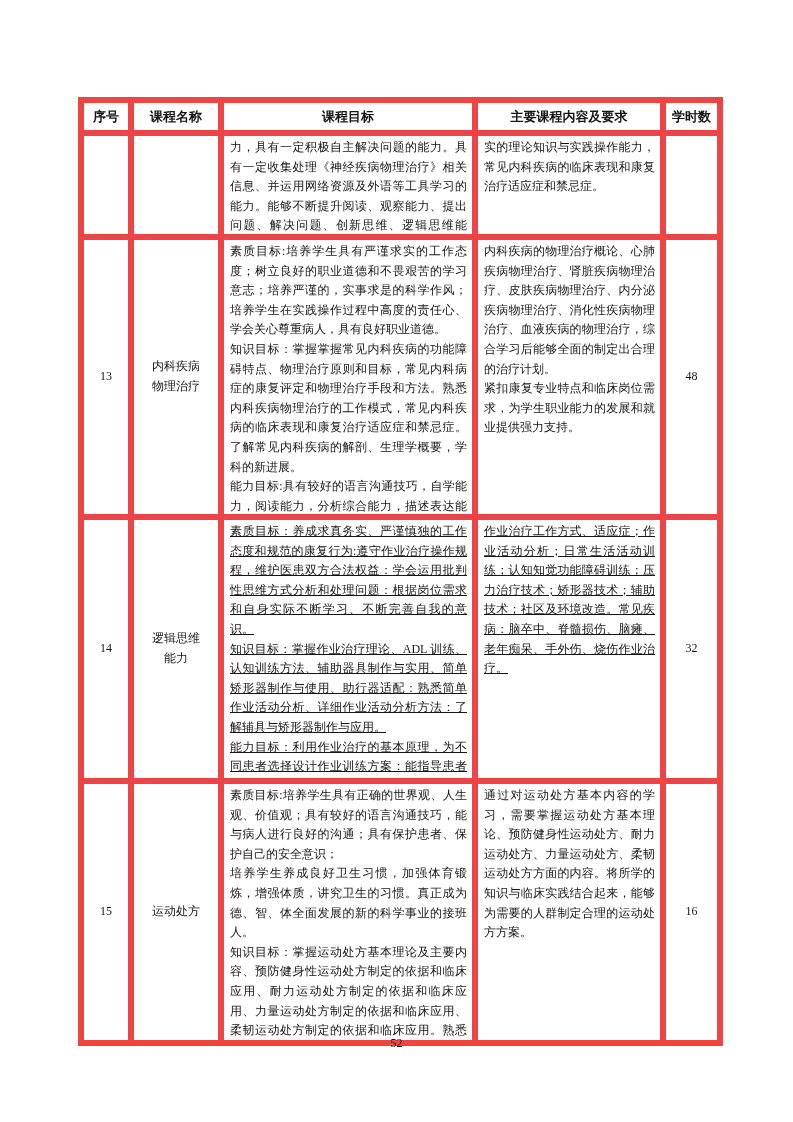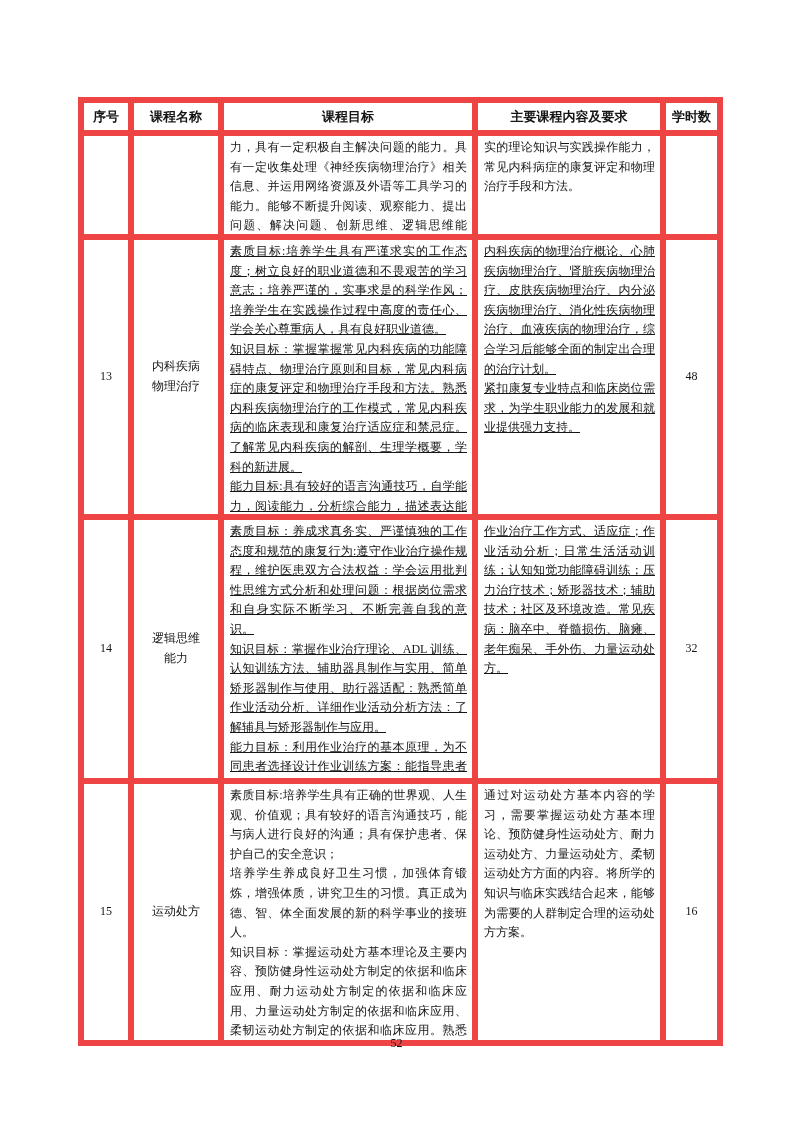--- a/index.html
+++ b/index.html
@@ -57,21 +57,21 @@
   td.c-obj, td.c-content {
     vertical-align: top;
     text-align: justify;
   }
   .cellbox {
     overflow: hidden;
     padding: 2px 5px 2px 6px;
   }
   .cellbox p { margin: 0; }
   tr.r-cont  .cellbox { max-height: 98px; }
-  tr.r-13    .cellbox { max-height: 274px; text-decoration: underline; }
+  tr.r-13    .cellbox { max-height: 274px; }
   tr.r-14    .cellbox { max-height: 258px; text-decoration: underline; }
   tr.r-15    .cellbox { max-height: 256px; }
   tr.r-cont  { height: 100px; }
   tr.r-13    { height: 276px; }
   tr.r-14    { height: 260px; }
   tr.r-15    { height: 258px; }
   .page-number {
     position: absolute;
     left: 0; top: 1036px;
     width: 793px;
@@ -106,21 +106,21 @@
       <tr class="r-cont">
         <td class="c-no"></td>
         <td class="c-name"></td>
         <td class="c-obj">
           <div class="cellbox">
             <p>力，具有一定积极自主解决问题的能力。具有一定收集处理《神经疾病物理治疗》相关信息、并运用网络资源及外语等工具学习的能力。能够不断提升阅读、观察能力、提出问题、解决问题、创新思维、逻辑思维能力、应变能力。</p>
           </div>
         </td>
         <td class="c-content">
           <div class="cellbox">
-            <p>实的理论知识与实践操作能力，常见内科病症的康复评定和物理治疗手段和方法。</p>
+            <p>实的理论知识与实践操作能力，常见内科疾病的临床表现和康复治疗适应症和禁忌症。</p>
           </div>
         </td>
         <td class="c-hours"></td>
       </tr>
 
       <tr class="r-13">
         <td class="c-no">13</td>
         <td class="c-name">内科疾病物理治疗</td>
         <td class="c-obj">
           <div class="cellbox">
@@ -143,21 +143,21 @@
         <td class="c-name">逻辑思维能力</td>
         <td class="c-obj">
           <div class="cellbox">
             <p>素质目标：养成求真务实、严谨慎独的工作态度和规范的康复行为:遵守作业治疗操作规程，维护医患双方合法权益：学会运用批判性思维方式分析和处理问题：根据岗位需求和自身实际不断学习、不断完善自我的意识。</p>
             <p>知识目标：掌握作业治疗理论、ADL 训练、认知训练方法、辅助器具制作与实用、简单矫形器制作与使用、助行器适配：熟悉简单作业活动分析、详细作业活动分析方法：了解辅具与矫形器制作与应用。</p>
             <p>能力目标：利用作业治疗的基本原理，为不同患者选择设计作业训练方案：能指导患者使用各种矫形器和助行器:指导家居环境改造设计。</p>
           </div>
         </td>
         <td class="c-content">
           <div class="cellbox">
-            <p>作业治疗工作方式、适应症；作业活动分析；日常生活活动训练；认知知觉功能障碍训练；压力治疗技术；矫形器技术；辅助技术；社区及环境改造。常见疾病：脑卒中、脊髓损伤、脑瘫、老年痴呆、手外伤、力量运动处方。</p>
+            <p>作业治疗工作方式、适应症；作业活动分析；日常生活活动训练；认知知觉功能障碍训练；压力治疗技术；矫形器技术；辅助技术；社区及环境改造。常见疾病：脑卒中、脊髓损伤、脑瘫、老年痴呆、手外伤、烧伤作业治疗。</p>
           </div>
         </td>
         <td class="c-hours">32</td>
       </tr>
 
       <tr class="r-15">
         <td class="c-no">15</td>
         <td class="c-name">运动处方</td>
         <td class="c-obj">
           <div class="cellbox">

